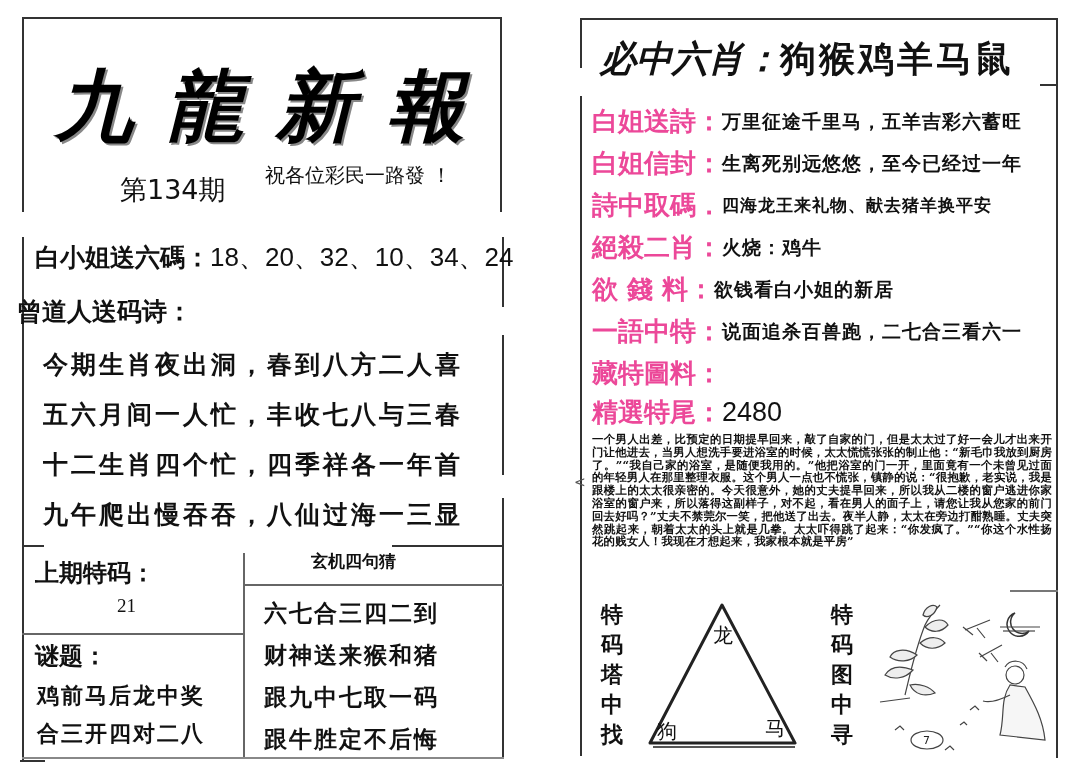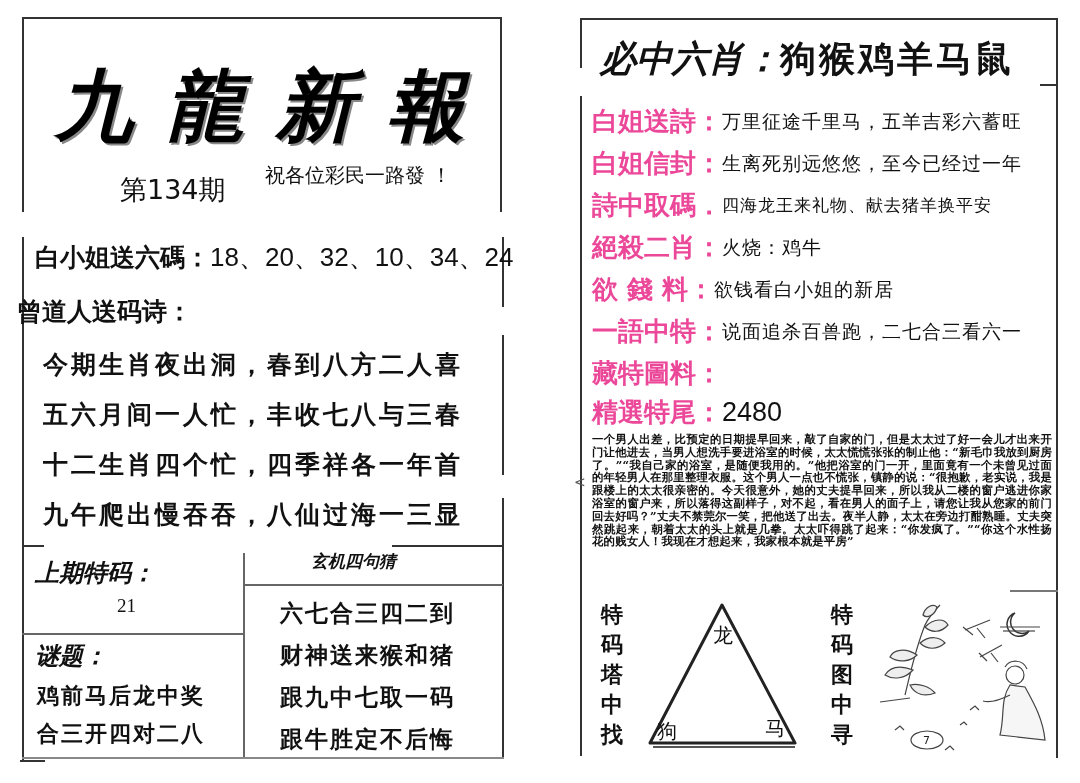--- a/index.html
+++ b/index.html
@@ -18,40 +18,40 @@
 
   .lbl-bold { font-family: "DejaVu Sans", sans-serif; font-weight: bold; text-align: right; }
   .six-codes { left: 35px; top: 240px; font-size: 25px; white-space: nowrap; }
   .six-codes .val { font-family: "Liberation Sans", sans-serif; font-weight: normal; font-size: 26px; }
   .poem-title { left: 17px; top: 295px; font-size: 25px; }
 
   .poem { left: 43px; top: 340px; width: 440px; }
   .poem-line { font-family: "DejaVu Serif", serif; font-size: 25px; font-weight: bold; letter-spacing: 3px;
     height: 50px; line-height: 50px; white-space: nowrap; }
 
-  .box-label { font-family: "DejaVu Serif", serif; font-style: italic; font-weight: bold; }
+  .box-label { font-family: "DejaVu Serif", serif; font-weight: bold; }
   .last-code-label { left: 35px; top: 557px; font-size: 24px; }
   .last-code-val { left: 117px; top: 595px; font-size: 19px; font-family: "Liberation Serif", serif; }
   .riddle-label { left: 35px; top: 640px; font-size: 24px; }
   .riddle-line { font-family: "DejaVu Serif", serif; font-size: 22px; font-weight: bold; letter-spacing: 2px;
     height: 38px; line-height: 38px; white-space: nowrap; }
   .riddle { left: 37px; top: 676px; }
   .guess-title { left: 236px; top: 550px; width: 235px; text-align: center; font-size: 17px; }
-  .guess { left: 280px; top: 592px; }
+  .guess { left: 264px; top: 592px; }
   .guess .riddle-line { height: 42px; line-height: 42px; font-size: 23px; }
 
   
   .r-title { left: 600px; top: 35px; font-size: 36px; white-space: nowrap; }
   .r-title .lab { font-family: "DejaVu Serif", serif; font-style: italic; font-weight: bold; }
   .r-title .val { font-family: "DejaVu Serif", serif; font-weight: bold; letter-spacing: 3px; }
 
   .r-rows { left: 592px; top: 100px; width: 460px; }
   .r-row { height: 42px; line-height: 42px; white-space: nowrap; display: flex; align-items: center; }
   .r-row .lab { font-family: "DejaVu Sans", sans-serif; font-weight: bold; font-size: 26px; color: #ec4899; }
-  .r-row .val { font-family: "DejaVu Serif", serif; font-weight: normal; font-size: 19px; letter-spacing: 1px; }
+  .r-row .val { font-family: "DejaVu Serif", serif; font-weight: bold; font-size: 19px; letter-spacing: 1px; }
   .r-row .val.big { font-family: "Liberation Sans", sans-serif; font-weight: normal; font-size: 27px; letter-spacing: 0; }
 
   .story { left: 592px; top: 433px; width: 460px; font-family: "DejaVu Serif", serif; font-size: 11.4px;
     line-height: 12.8px; font-weight: bold; text-align: justify; letter-spacing: 0.2px; }
 
   .vert-label { font-family: "DejaVu Sans", sans-serif; font-weight: bold; font-size: 22px; line-height: 30px;
     width: 28px; text-align: center; }
   .tri-wrap { left: 645px; top: 600px; width: 155px; height: 150px; }
   .tri-char { position: absolute; font-family: "DejaVu Serif", serif; font-size: 20px; }
   .illus { left: 865px; top: 595px; width: 190px; height: 160px; }

